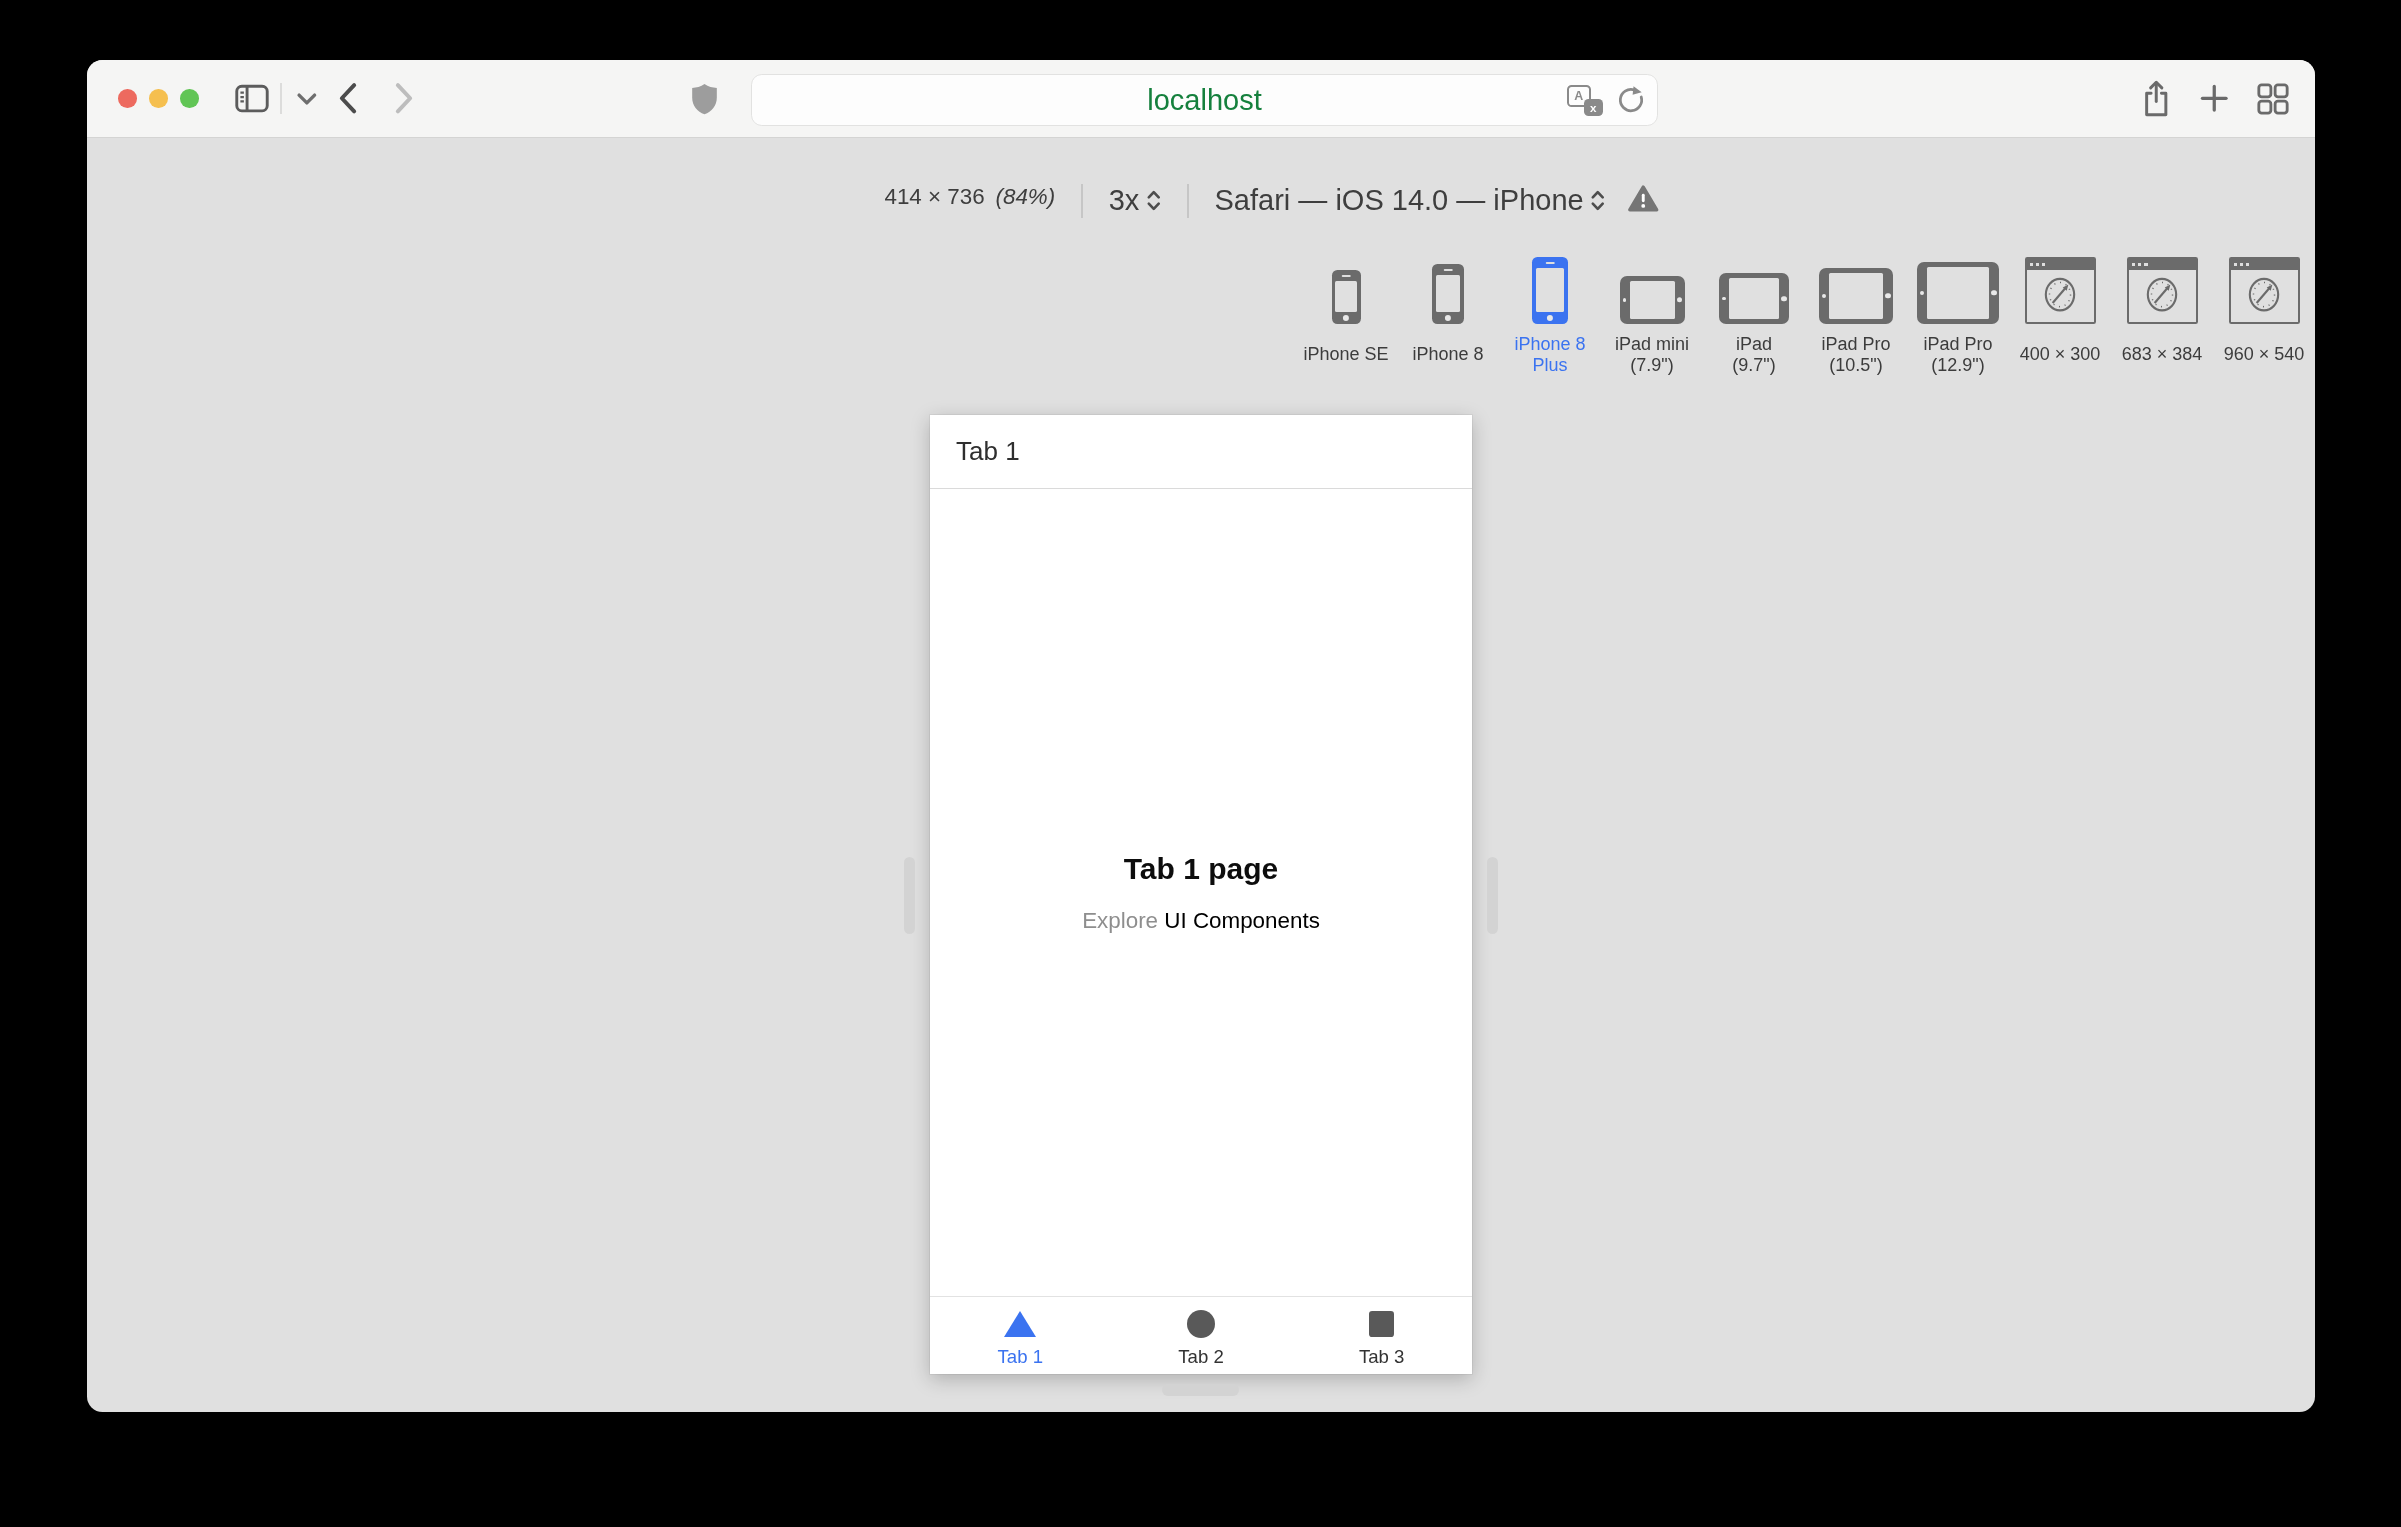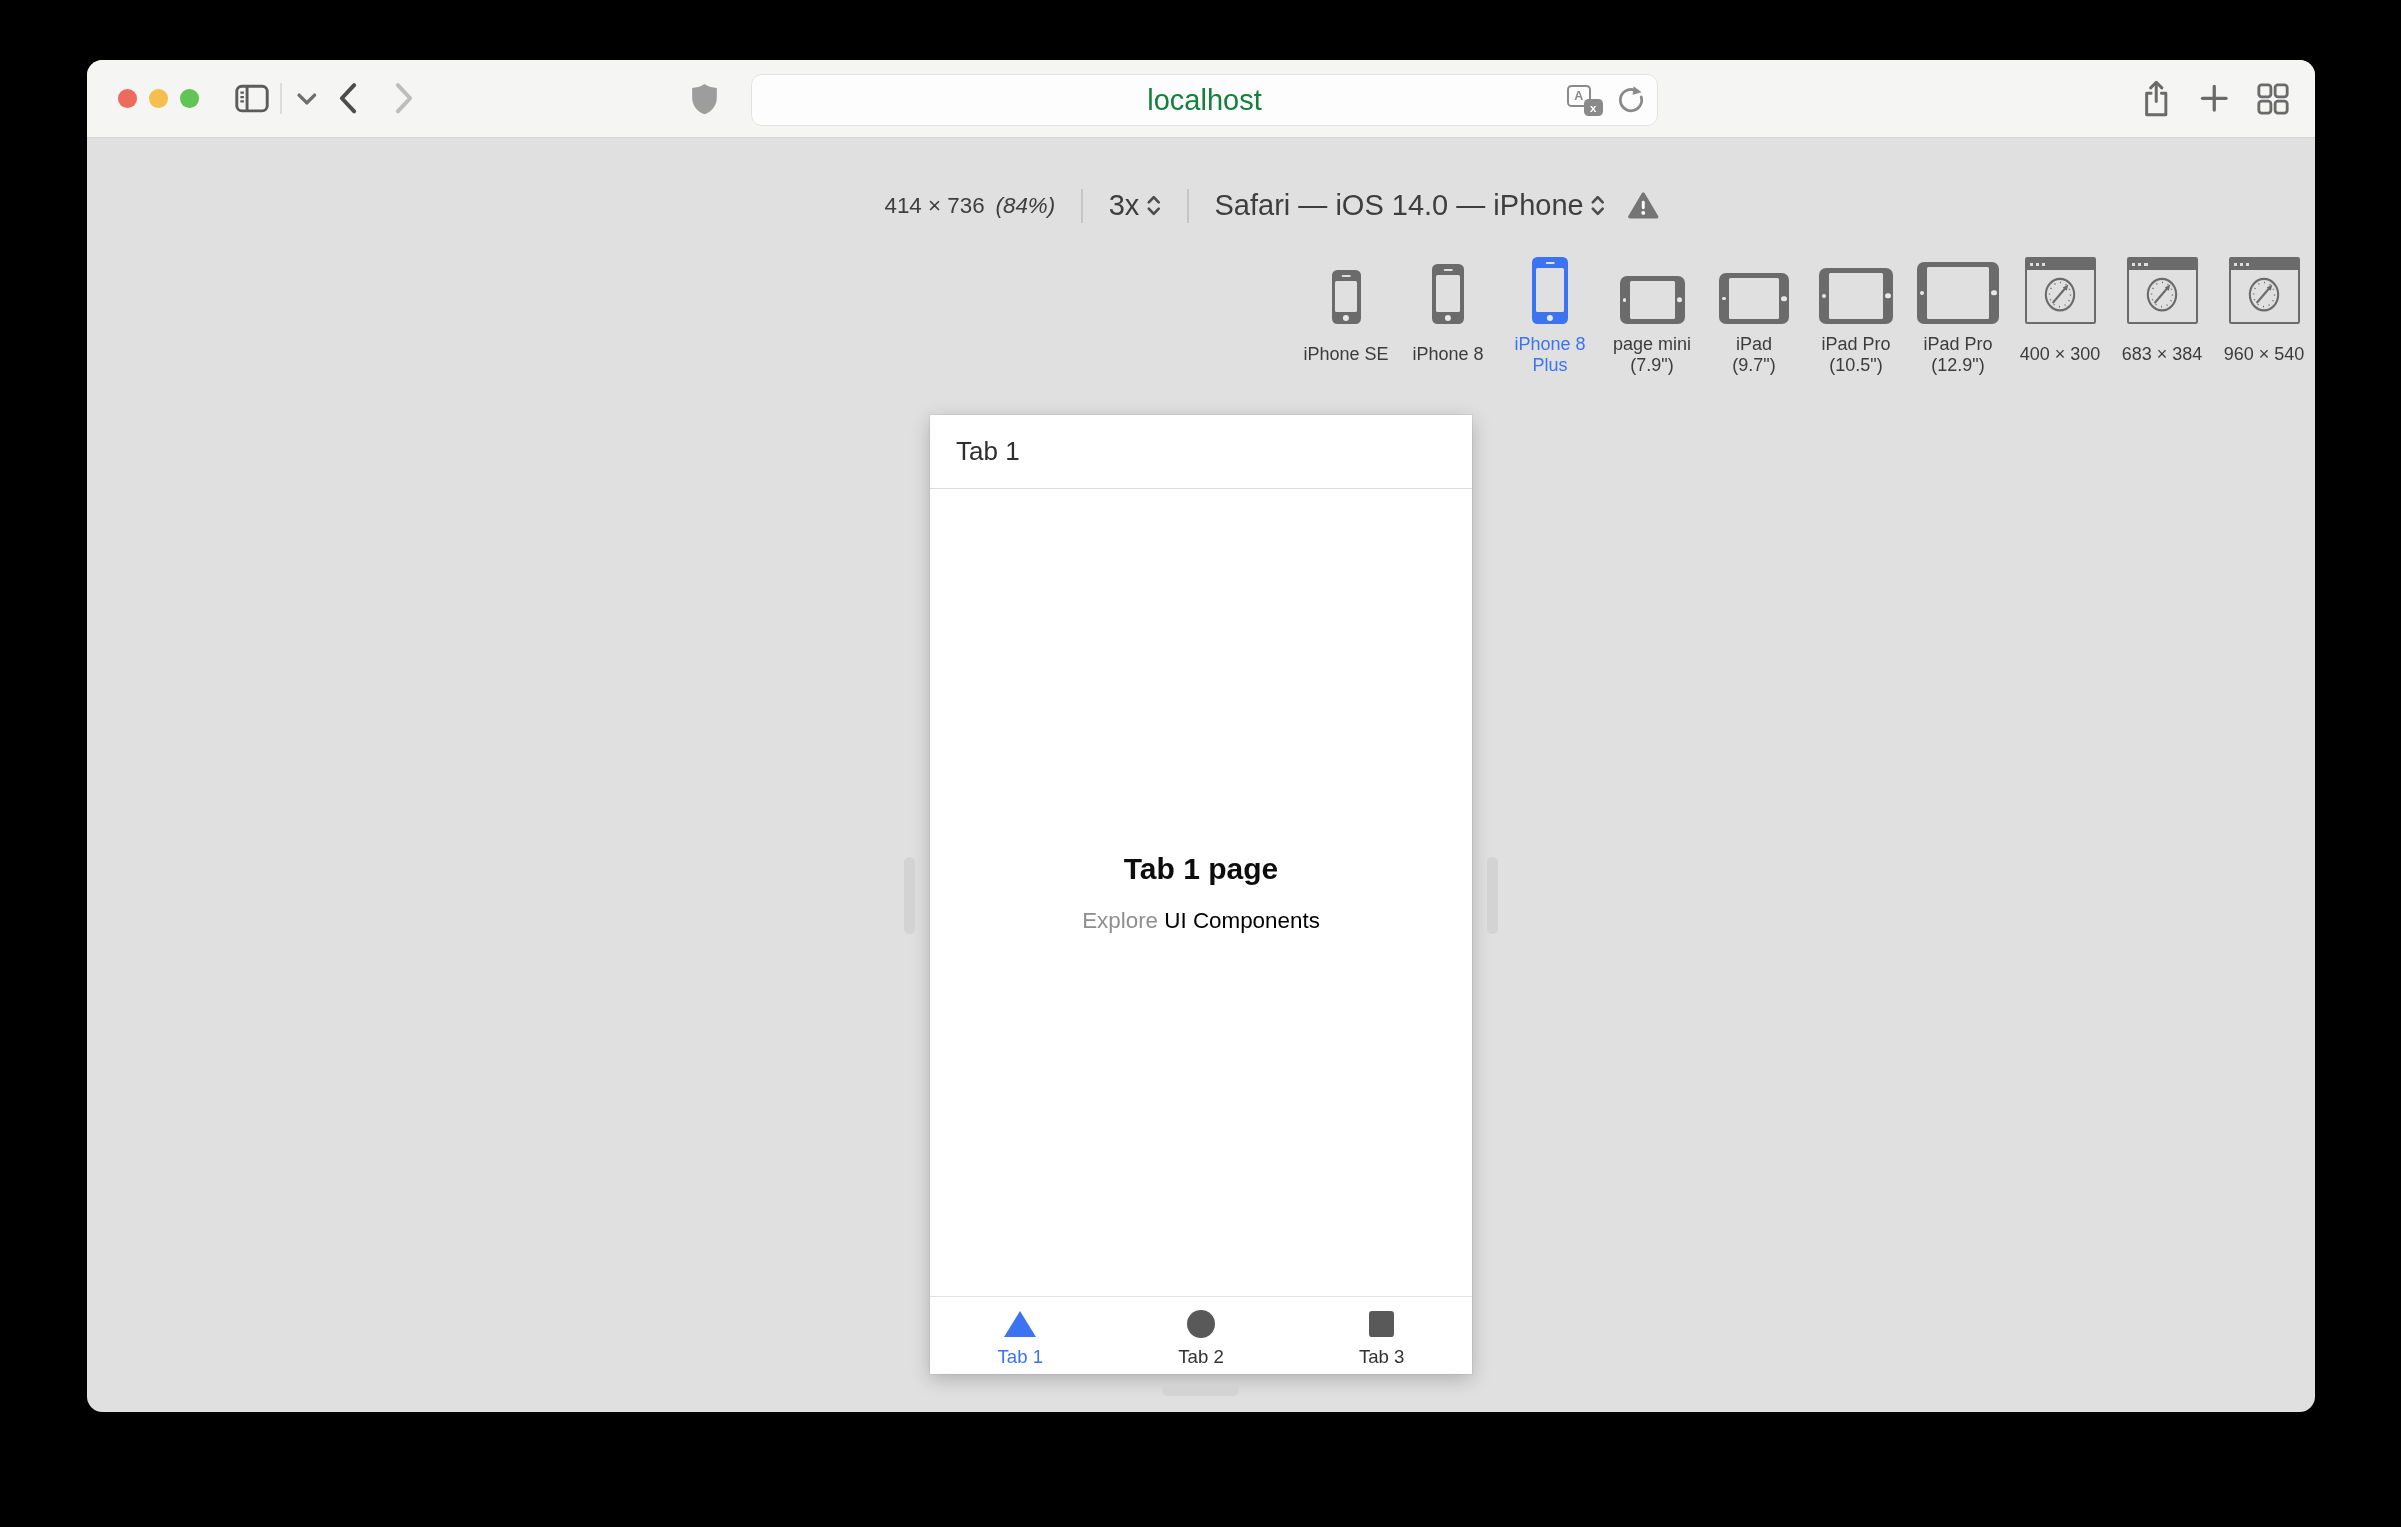--- a/index.html
+++ b/index.html
@@ -23,21 +23,21 @@
   .url-text{font-size:29px;color:#15803d;}
   .urlbar-icons{position:absolute;right:10.8px;top:0;height:100%;display:flex;align-items:center;gap:12.4px;}
   .translate{position:relative;width:36px;height:32.5px;}
   .translate .back{position:absolute;left:0;top:1.5px;width:20px;height:18px;border:2.3px solid #8a8a8a;
                    border-radius:4.6px;display:flex;align-items:center;justify-content:center;
                    font-size:12.4px;font-weight:bold;color:#8a8a8a;background:#fdfdfd;}
   .translate .front{position:absolute;right:0;bottom:0;width:19.3px;height:17px;background:#8a8a8a;
                     border-radius:4.6px;display:flex;align-items:center;justify-content:center;
                     font-size:11.6px;font-weight:bold;color:#fff;}
   
-  .rdm-row{position:absolute;left:0;right:0;top:124px;height:43px;display:flex;align-items:center;
+  .rdm-row{position:absolute;left:0;right:0;top:124px;height:43px;display:flex;align-items:flex-start;
            justify-content:center;transform:translateX(71px);color:#3e3e3e;font-size:22.4px;}
   .rdm-row .gap14{margin-left:10.8px;font-style:italic;}
   .rdm-sep{width:1.5px;height:34px;background:#c6c6c6;margin:0 26px;}
   .rdm-group{display:flex;align-items:center;gap:6.2px;background:none;border:none;padding:0;
              font-size:29px;color:#3e3e3e;}
   .warn{margin-left:21.7px;display:flex;align-items:center;}
   
   .devices{position:absolute;left:0;right:0;top:193px;display:flex;justify-content:flex-end;
            align-items:flex-start;}
   .device{width:99px;margin:0 1.5px;display:flex;flex-direction:column;align-items:center;background:none;border:none;padding:0;}
@@ -259,21 +259,21 @@
 
       <button class="device">
         <span class="icon-box">
             <span class="pad mini">
               <i class="scr"></i>
               <i class="cam"></i>
               <i class="hm2"></i>
             </span>
           </span>
         <span class="dlabel">
-            <div>page mini</div>
+            <div>iPad mini</div>
             <div>(7.9")</div>
           </span>
       </button>
 
       <button class="device">
         <span class="icon-box">
             <span class="pad p97">
               <i class="scr"></i>
               <i class="cam"></i>
               <i class="hm2"></i>

